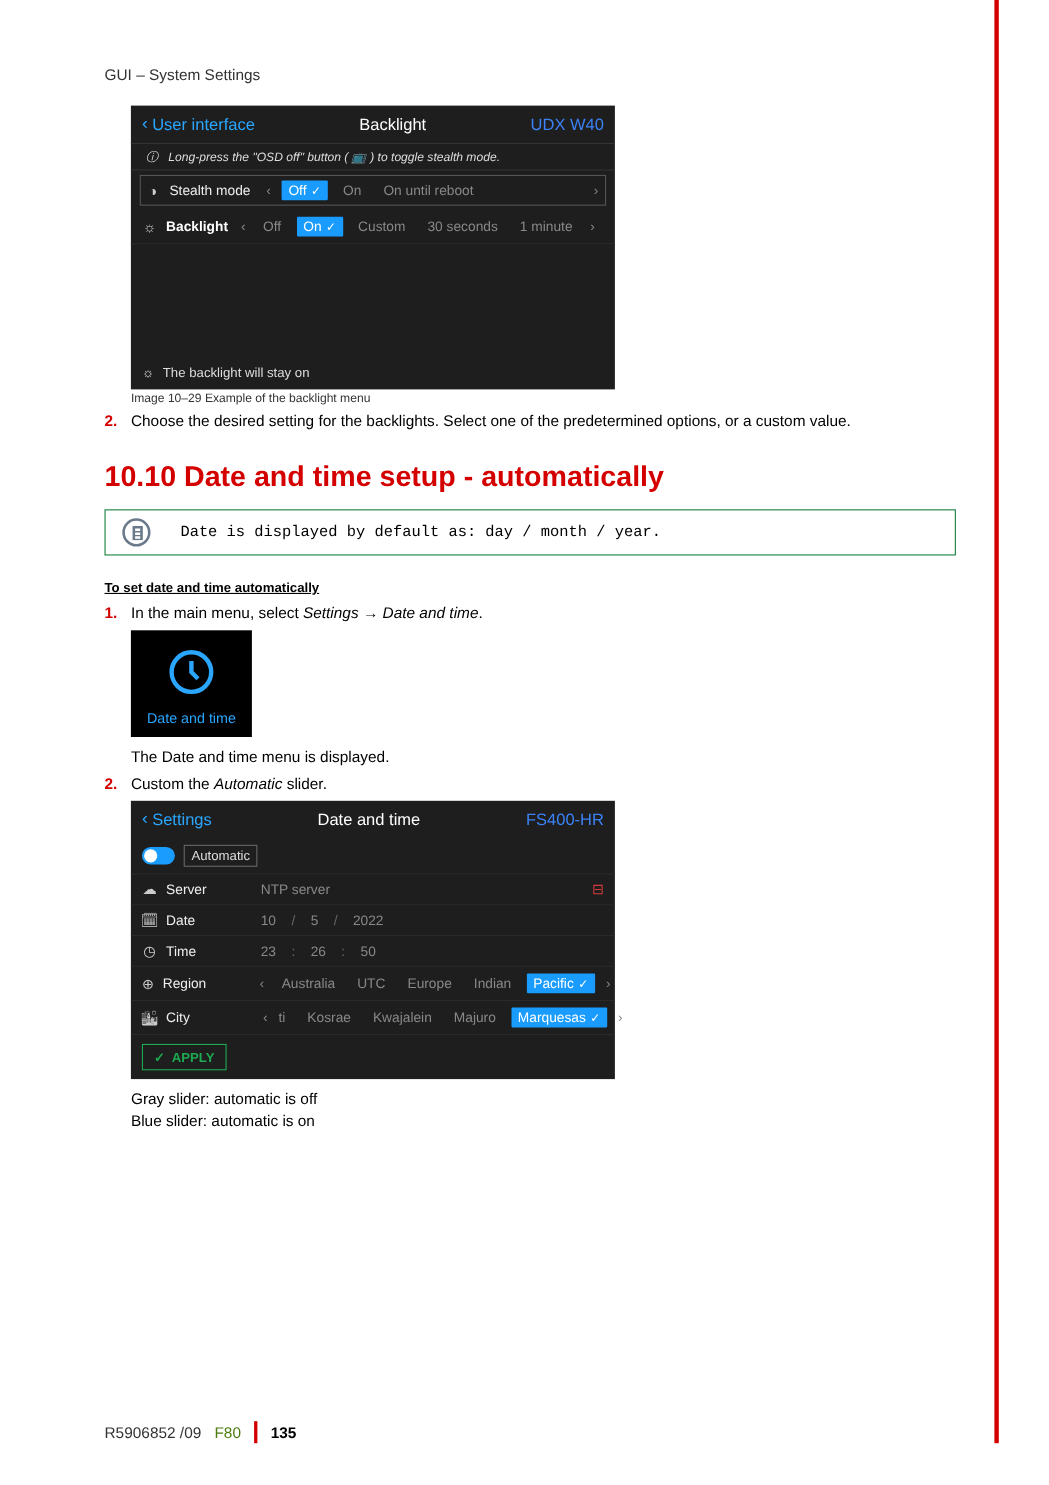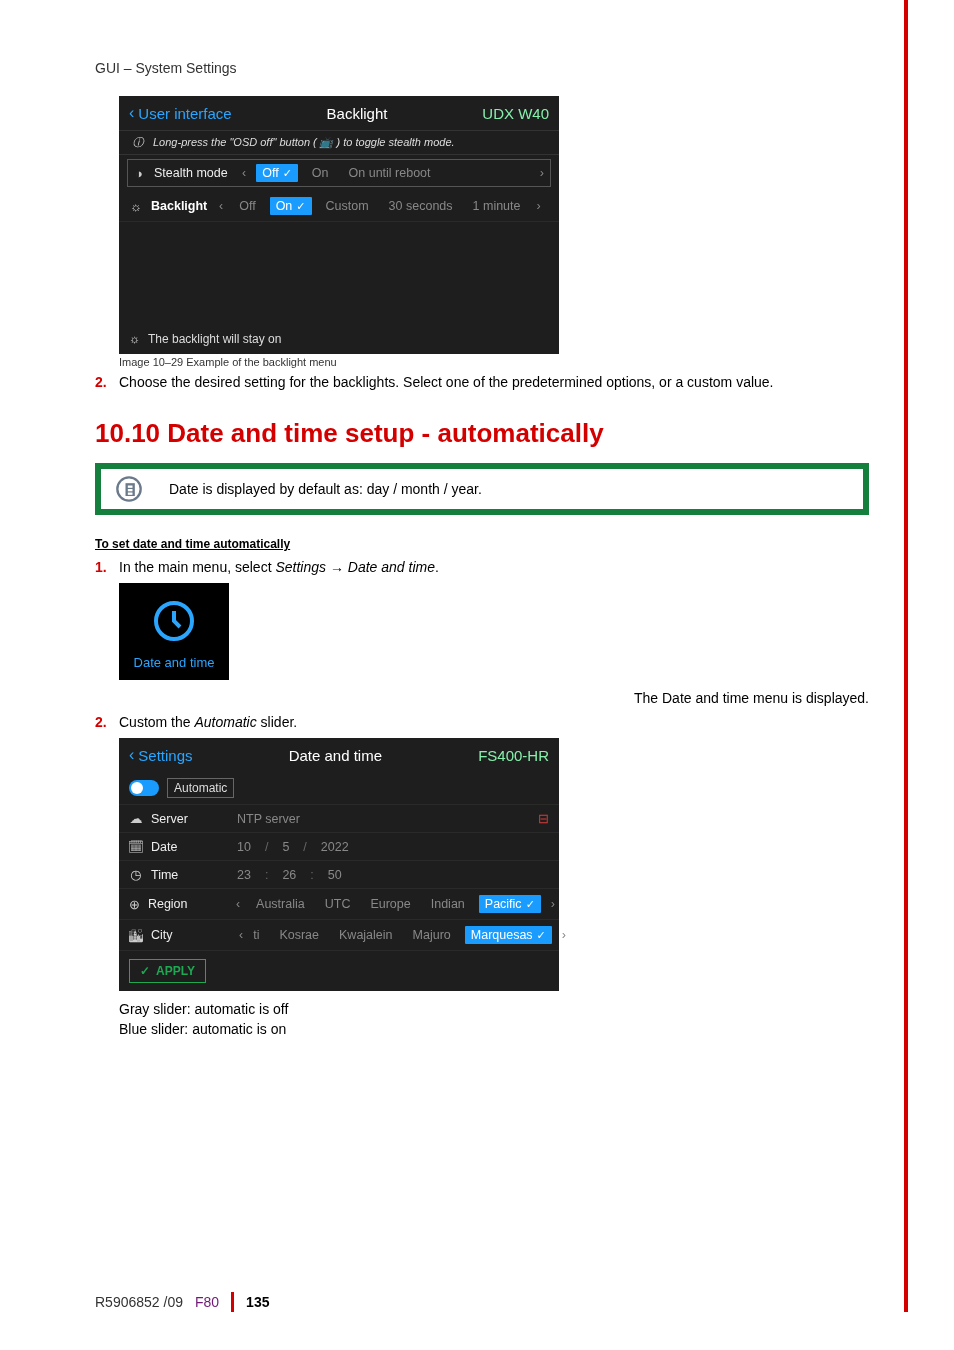--- a/index.html
+++ b/index.html
@@ -34,21 +34,21 @@
   .ui-title {
     display: flex;
     align-items: center;
     padding: 8px 10px;
     font-size: 15px;
     color: #fff;
   }
   .ui-title-back { color: #2aa6ff; display: flex; align-items: center; gap: 4px; font-size: 15px; }
   .ui-title-back .chev { color: #2aa6ff; font-size: 16px; }
   .ui-title-center { flex: 1; text-align: center; color: #fff; font-size: 15px; }
-  .ui-title-right { color: #86efac; font-size: 15px; }
+  .ui-title-right { color: #3b82f6; font-size: 15px; }
   .info-line {
     display: flex; align-items: center; gap: 6px;
     padding: 4px 10px; font-style: italic; font-size: 11px; color: #ddd;
     border-top: 1px solid #333; border-bottom: 1px solid #333;
   }
   .info-line .small-icon { width: 18px; display: inline-flex; justify-content: center; }
   .row {
     display: flex; align-items: center; gap: 8px;
     padding: 6px 10px; border-bottom: 1px solid #2a2a2a;
     min-height: 28px;
@@ -79,22 +79,23 @@
 
   h2.section {
     color: #d40000;
     font-size: 26px;
     font-weight: bold;
     margin: 20px 0 14px 0;
   }
 
   .note-box {
     display: flex;
-    border: 6px solid #15803d;
+    border: 1px solid #15803d;
     margin: 0 0 22px 0;
+    font-family: Liberation Mono, monospace;
   }
   .note-icon-cell {
     width: 56px; display: flex; align-items: center; justify-content: center;
     color: #6b7a8a;
   }
   .note-text { padding: 10px 12px; font-size: 14px; line-height: 1.45; }
 
   .subhead {
     font-weight: bold; font-size: 12px; margin: 10px 0 6px 0; text-decoration: underline;
   }
@@ -141,21 +142,21 @@
     top: 0;
     bottom: 38px;
     width: 4px;
     background: #d40000;
   }
   .footer-line {
     display: flex; justify-content: flex-start; align-items: center; gap: 12px;
     font-size: 14px;
   }
   .footer-line .doc { color:#333; }
-  .footer-line .prod { color:#701a75; }
+  .footer-line .prod { color:#4d7c0f; }
   .footer-line .divider {
     width: 3px; height: 20px; background: #d40000;
   }
   .footer-line .pnum { font-weight: bold; }
 
   .boxed { border:1px solid #666; padding:1px 4px; }
 </style>
 </head>
 <body>
 
@@ -245,21 +246,21 @@
 </div>
 
 <div style="margin-left:24px;">
   <div class="tile">
     <svg width="48" height="48" viewBox="0 0 24 24" fill="none" stroke="#2aa6ff" stroke-width="2">
         <circle cx="12" cy="12" r="9"></circle>
         <path d="M12 7v5l3 3"></path>
       </svg>
     <div class="tile-label">Date and time</div>
   </div>
-  <div class="plain-line" style="margin-top:10px;text-align:right;">The Date and time menu is displayed.</div>
+  <div class="plain-line" style="margin-top:10px;">The Date and time menu is displayed.</div>
 </div>
 
 <div class="step">
   <div class="step-num">2.</div>
   <div class="step-body">
     <span>Custom the </span><em>Automatic</em><span> slider.</span>
   </div>
 </div>
 
 <div style="margin-left:24px;">

